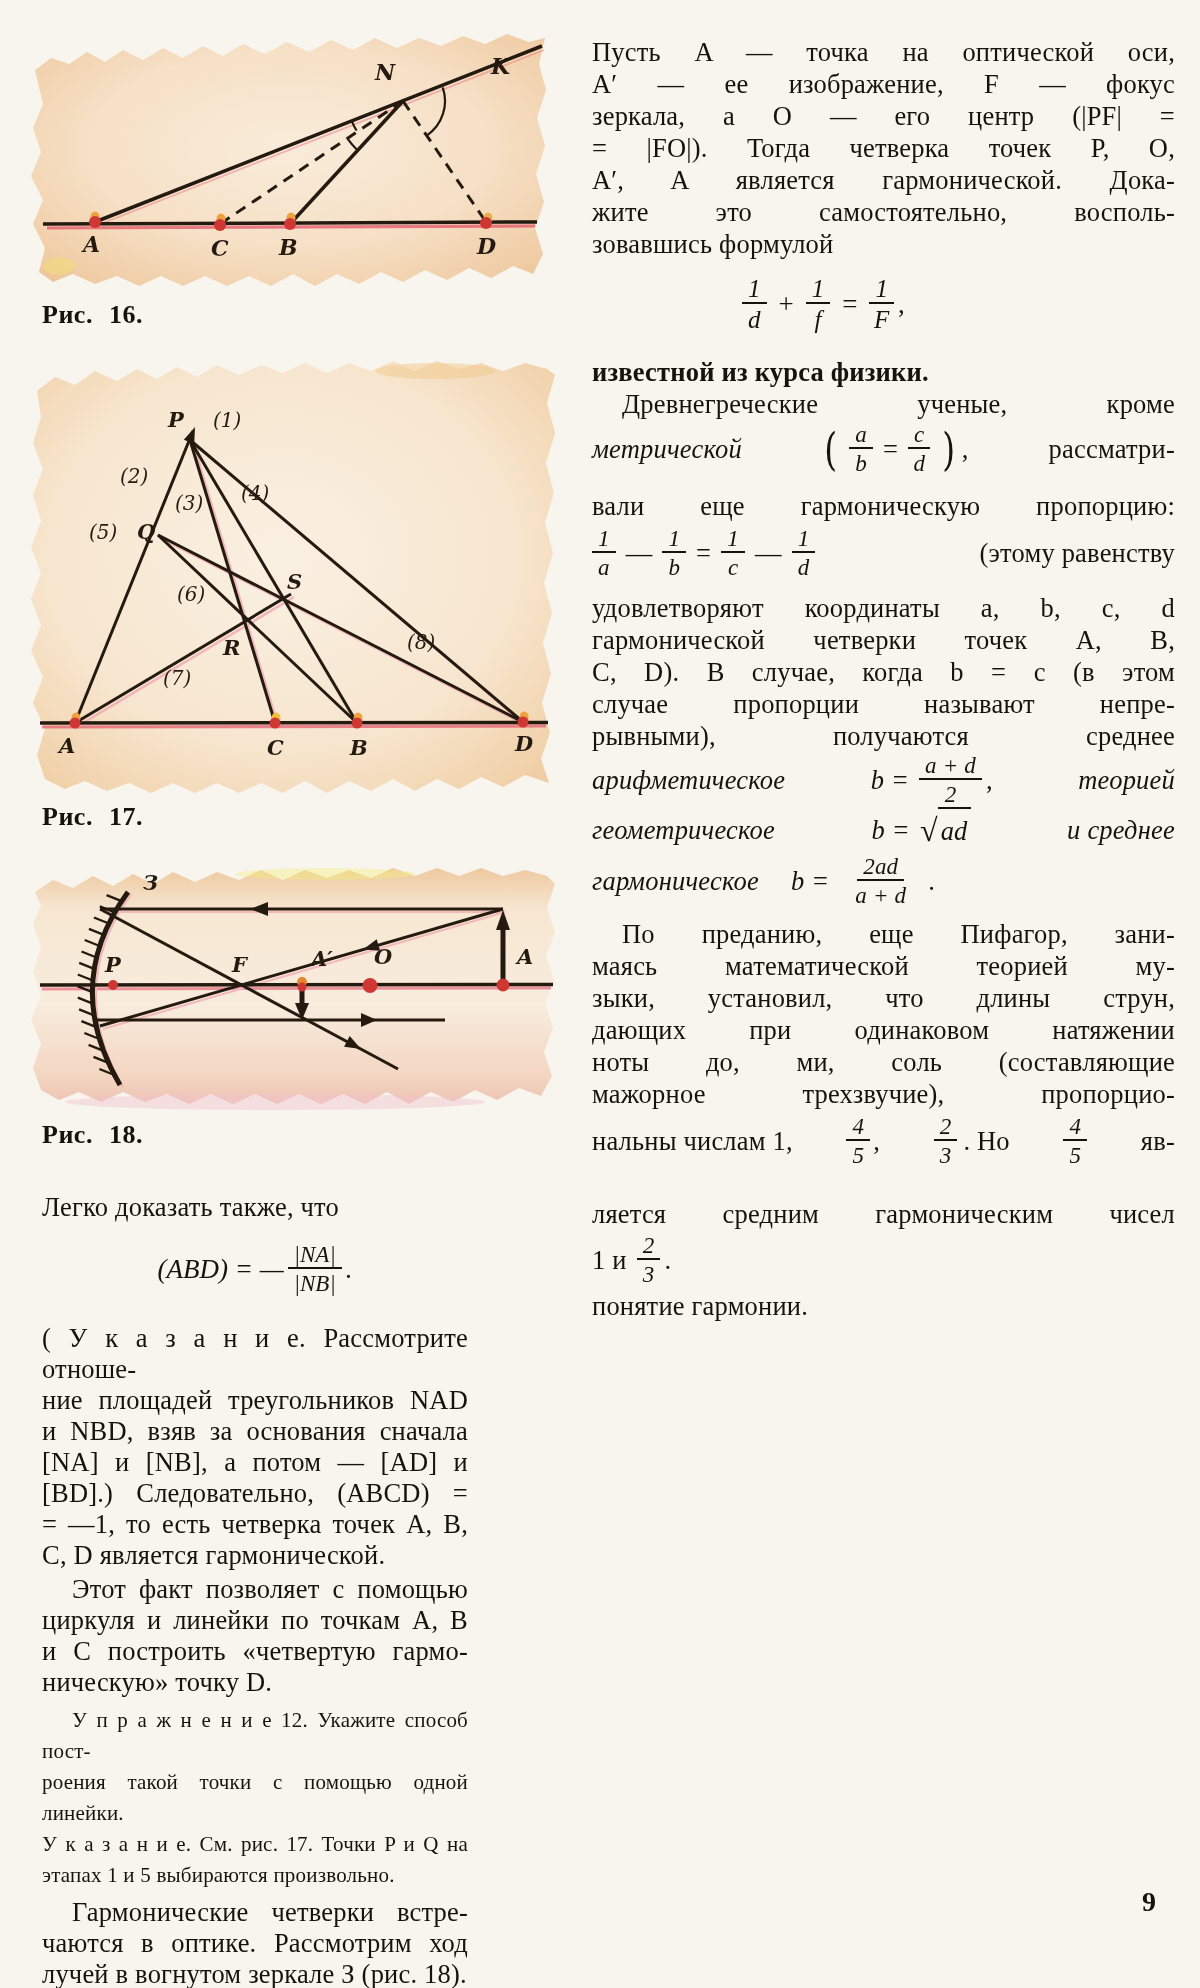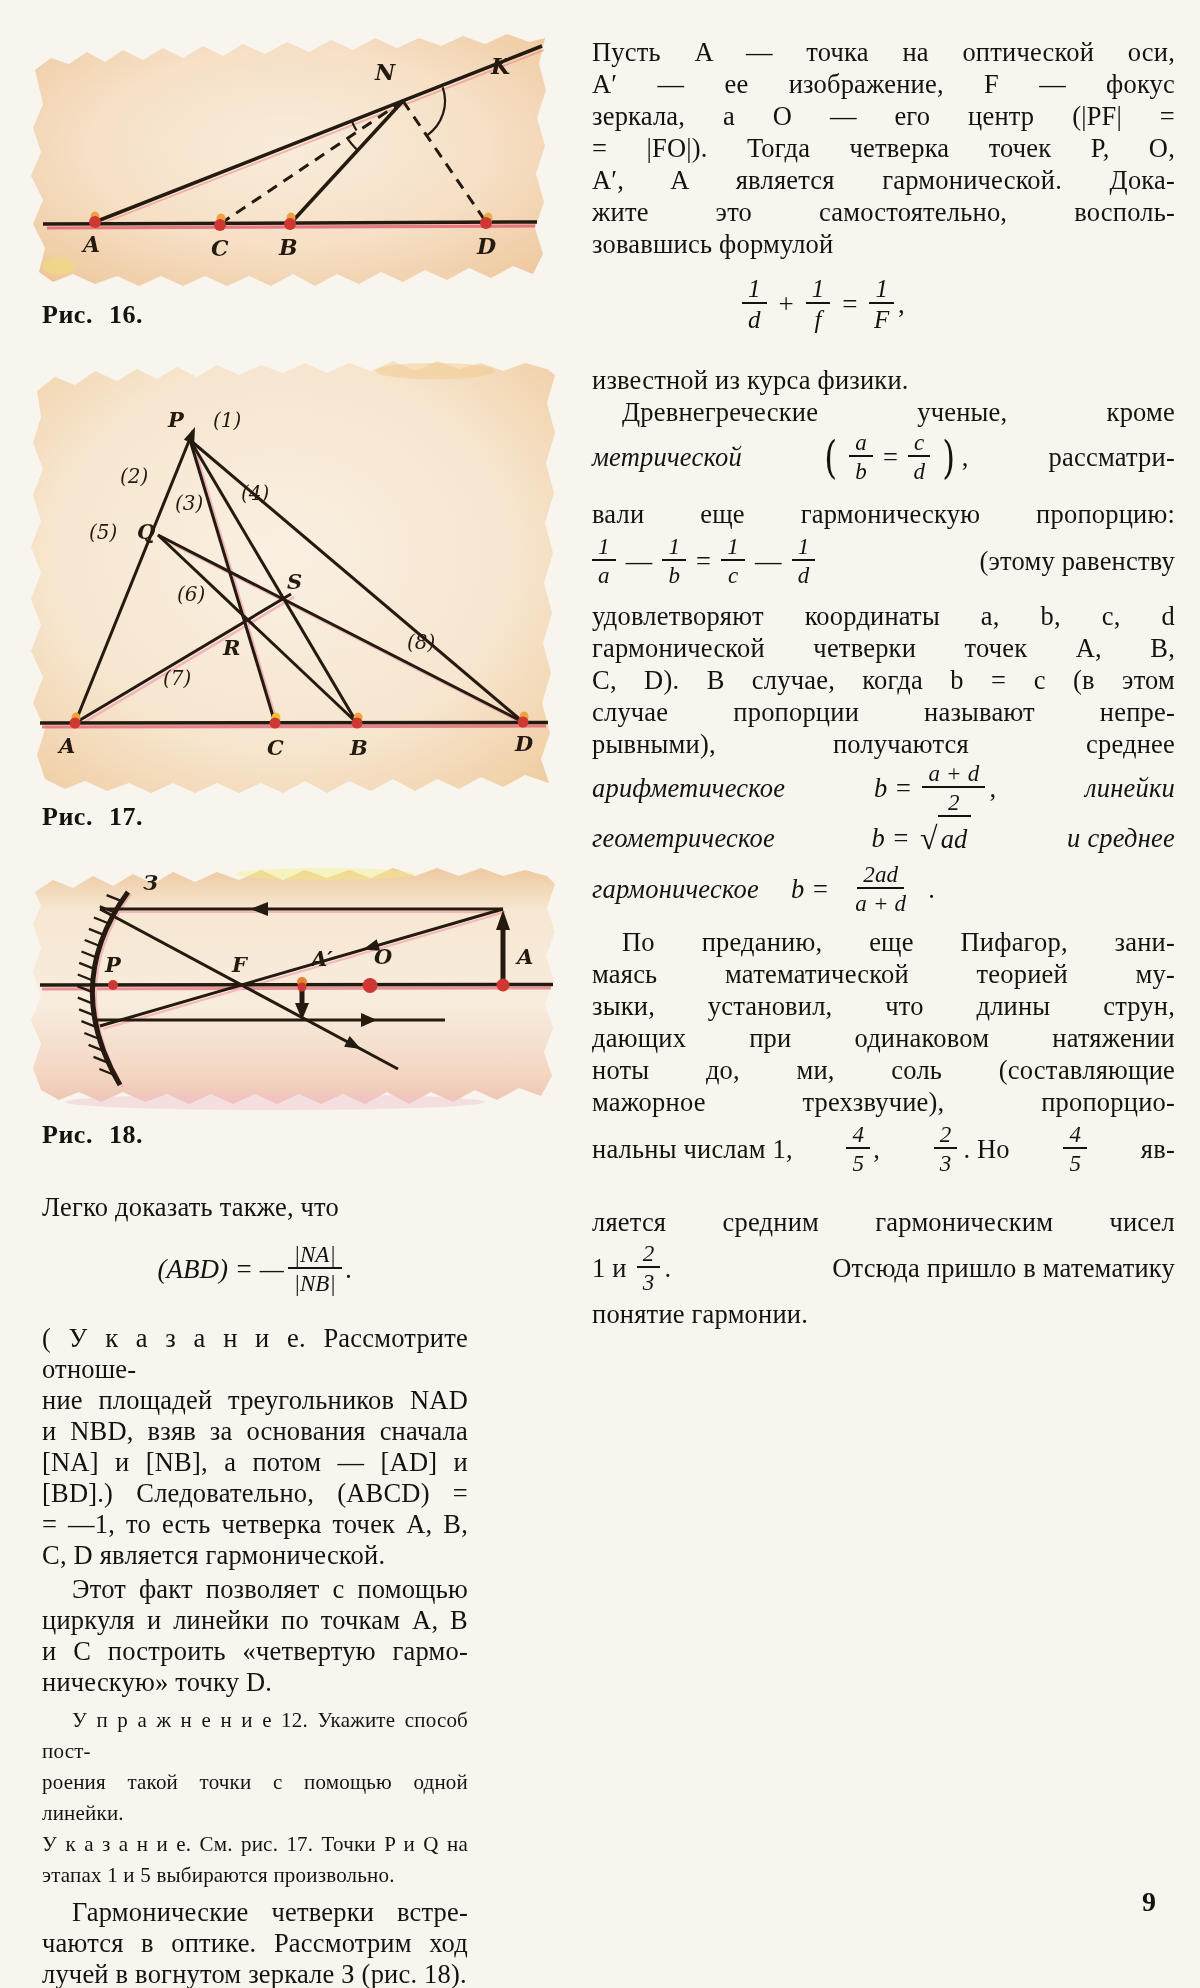--- a/index.html
+++ b/index.html
@@ -273,21 +273,21 @@
         <span class="fd">f</span>
       </span>
     <span style="font-style:normal;">=</span>
     <span class="fr">
         <span class="fn">1</span>
         <span class="fd">F</span>
       </span>
     <span style="font-style:normal;margin-left:-8px;">,</span>
   </div>
 
-  <div class="ln end" style="margin-top:28px;">известной из курса физики.</div>
+  <div class="ln end" style="margin-top:20px;font-weight:bold;">известной из курса физики.</div>
   <div class="ln ind">Древнегреческие  ученые,  кроме</div>
 
   <div class="fline" style="height:58px;">
     <span class="it">метрической</span>
     <span class="cl">
       <span class="bigp">(</span>
       <span class="fr">
           <span class="fn it">a</span>
           <span class="fd it">b</span>
         </span>
@@ -340,21 +340,21 @@
   <div class="fline" style="height:56px;">
     <span class="it">арифметическое</span>
     <span class="cl">
       <span class="it">b =</span>
       <span class="fr">
           <span class="fn it">a + d</span>
           <span class="fd">2</span>
         </span>
       <span style="margin-left:-6px;">,</span>
     </span>
-    <span class="it">линейки</span>
+    <span class="it">теорией</span>
   </div>
 
   <div class="fline" style="height:44px;">
     <span class="it">геометрическое</span>
     <span class="cl">
       <span class="it">b =</span>
       <span class="sqw">
           <span class="sq">√</span>
           <span class="sqb">ad</span>
         </span>
@@ -408,19 +408,18 @@
 
   <div class="fline" style="height:60px;">
     <span class="cl">
         <span>1 и</span>
       <span class="fr">
           <span class="fn">2</span>
           <span class="fd">3</span>
         </span>
       <span style="margin-left:-6px;">.</span>
       </span>
-    <span>Отсюда пришло в математику</span>
   </div>
 
   <div class="ln end">понятие гармонии.</div>
 </div>
 
 <div class="pageno">9</div>
 
 </body></html>

